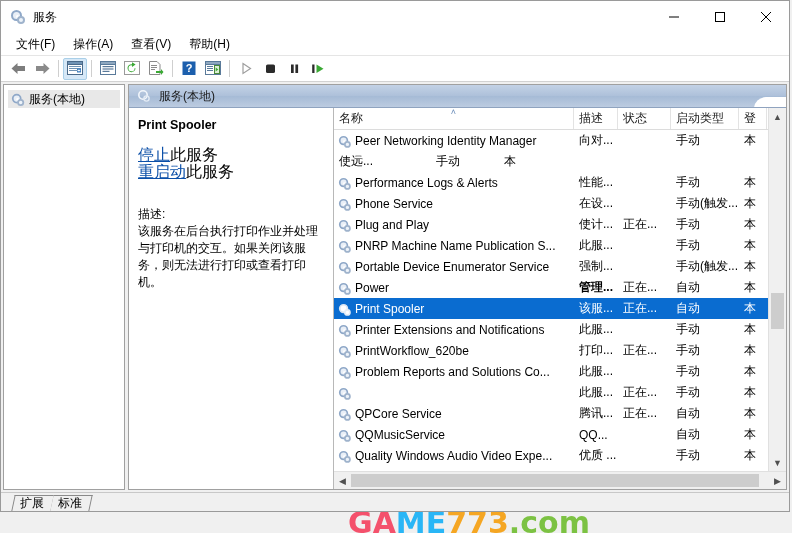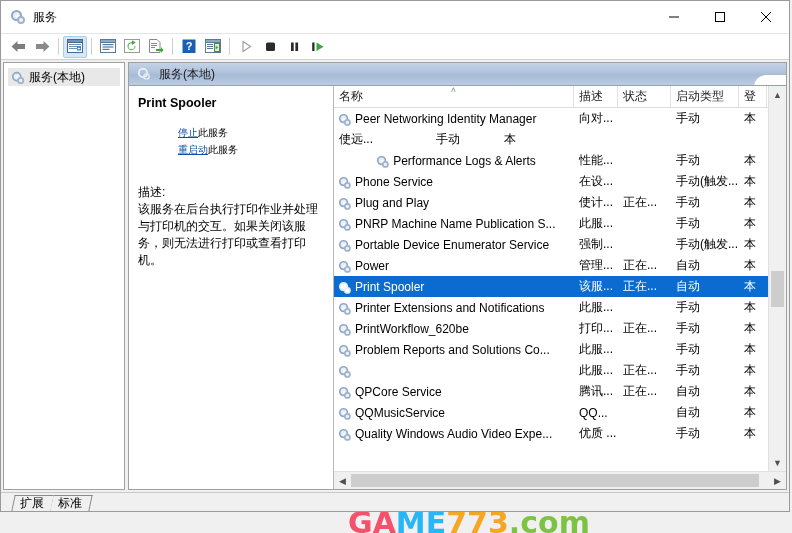--- a/index.html
+++ b/index.html
@@ -61,21 +61,21 @@
   .pane-head .htxt{font-size:12px;color:#1a1a1a;}
   .pane-head .fold{position:absolute;right:-14px;top:12px;width:46px;height:28px;
     background:#ffffff;border-radius:12px 0 0 0;}
 
   .pane-body{flex:1;display:flex;min-height:0;}
 
   
   .details{width:205px;flex:none;background:#fff;border-right:1px solid #b8b8b8;
     padding:10px 10px 0 9px;box-sizing:border-box;}
   .det-title{font-weight:bold;font-size:12.5px;margin-bottom:14px;}
-  .det-link{font-size:10px;line-height:17px;margin-left:40px;}
+  .det-link{font-size:16px;line-height:17px;}
   .det-link a{color:#0b4fa8;text-decoration:underline;}
   .det-desc-label{font-size:12px;margin-top:26px;}
   .det-desc{font-size:12px;line-height:17px;}
 
   
   .listwrap{flex:1;display:flex;flex-direction:column;min-width:0;background:#fff;}
   .list-main{flex:1;display:flex;min-height:0;}
   .list-cols{flex:1;display:flex;flex-direction:column;min-width:0;overflow:hidden;}
   .hdrow{height:21px;display:flex;flex:none;background:#fff;
     border-bottom:1px solid #dcdcdc;}
@@ -146,20 +146,26 @@
         </svg>
     </div>
     <div class="winbtn">
       <svg width="12" height="12" viewBox="0 0 12 12">
           <line x1="1" y1="1" x2="11" y2="11" stroke="#000" stroke-width="1"></line>
           <line x1="11" y1="1" x2="1" y2="11" stroke="#000" stroke-width="1"></line>
         </svg>
     </div>
   </div>
 
+  <div class="menubar">
+    <div class="menuitem">文件(F)</div>
+    <div class="menuitem">操作(A)</div>
+    <div class="menuitem">查看(V)</div>
+    <div class="menuitem">帮助(H)</div>
+  </div>
 
   <div class="toolbar">
     <div class="tbtn">
       <svg width="17" height="13" viewBox="0 0 17 13">
           <path d="M7.5 1 L1.5 6.5 L7.5 12 L7.5 9 L15 9 L15 4 L7.5 4 Z" fill="#7d7d7d"></path>
         </svg>
     </div>
     <div class="tbtn">
       <svg width="17" height="13" viewBox="0 0 17 13">
           <path d="M9.5 1 L15.5 6.5 L9.5 12 L9.5 9 L2 9 L2 4 L9.5 4 Z" fill="#8a8a8a"></path>
@@ -338,21 +344,21 @@
                       <span></span>
                     </div>
                     <div class="cell" style="width: 68px;">
                       <span>手动</span>
                     </div>
                     <div class="cell" style="width: 28px;">
                       <span>本</span>
                     </div>
                   </div>
                   <div class="row">
-                    <div class="cell name" style="width: 240px; justify-content: center;">
+                    <div class="cell name" style="width: 240px;">
                       <div class="gear">
                         <div class="g1"></div>
                         <div class="g2"></div>
                       </div>
                       <span>Performance Logs &amp; Alerts</span>
                     </div>
                     <div class="cell" style="width: 44px;">
                       <span>性能...</span>
                     </div>
                     <div class="cell" style="width: 53px;">
@@ -450,21 +456,21 @@
                     </div>
                   </div>
                   <div class="row">
                     <div class="cell name" style="width: 240px;">
                       <div class="gear">
                         <div class="g1"></div>
                         <div class="g2"></div>
                       </div>
                       <span>Power</span>
                     </div>
-                    <div class="cell" style="width: 44px;">
+                    <div class="cell" style="width: 44px; font-weight: bold;">
                       <span>管理...</span>
                     </div>
                     <div class="cell" style="width: 53px;">
                       <span>正在...</span>
                     </div>
                     <div class="cell" style="width: 68px;">
                       <span>自动</span>
                     </div>
                     <div class="cell" style="width: 28px;">
                       <span>本</span>

